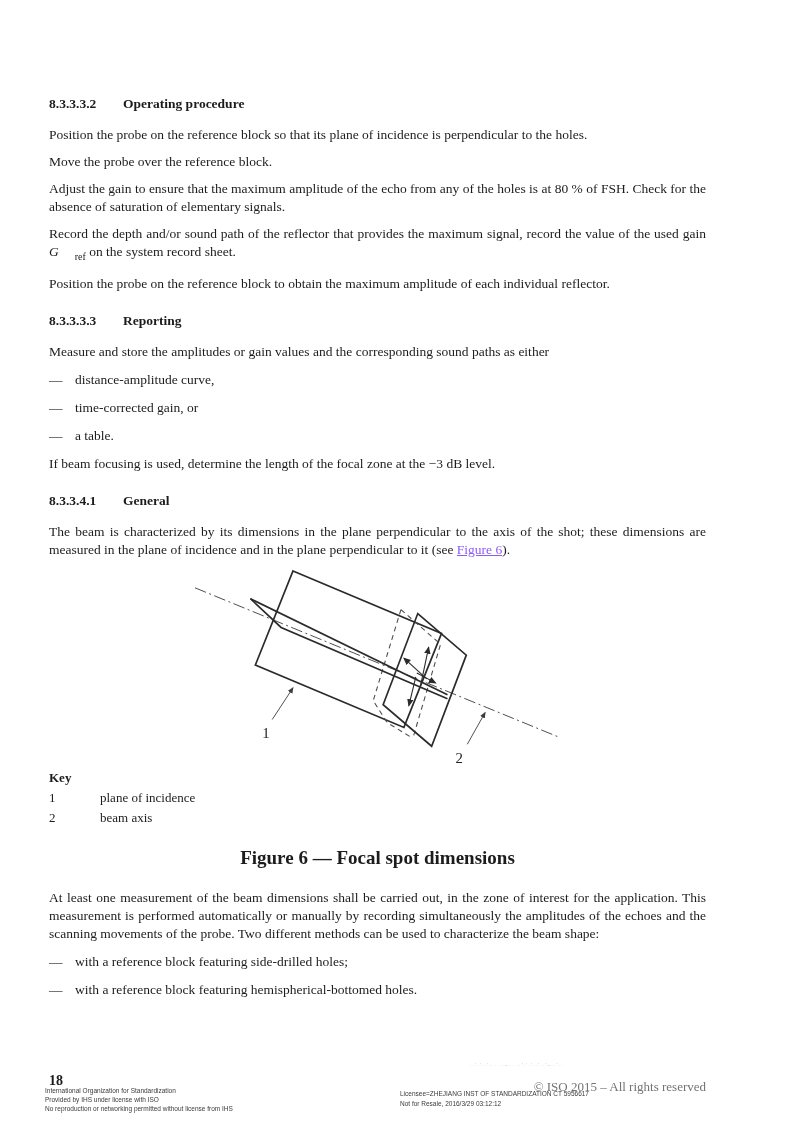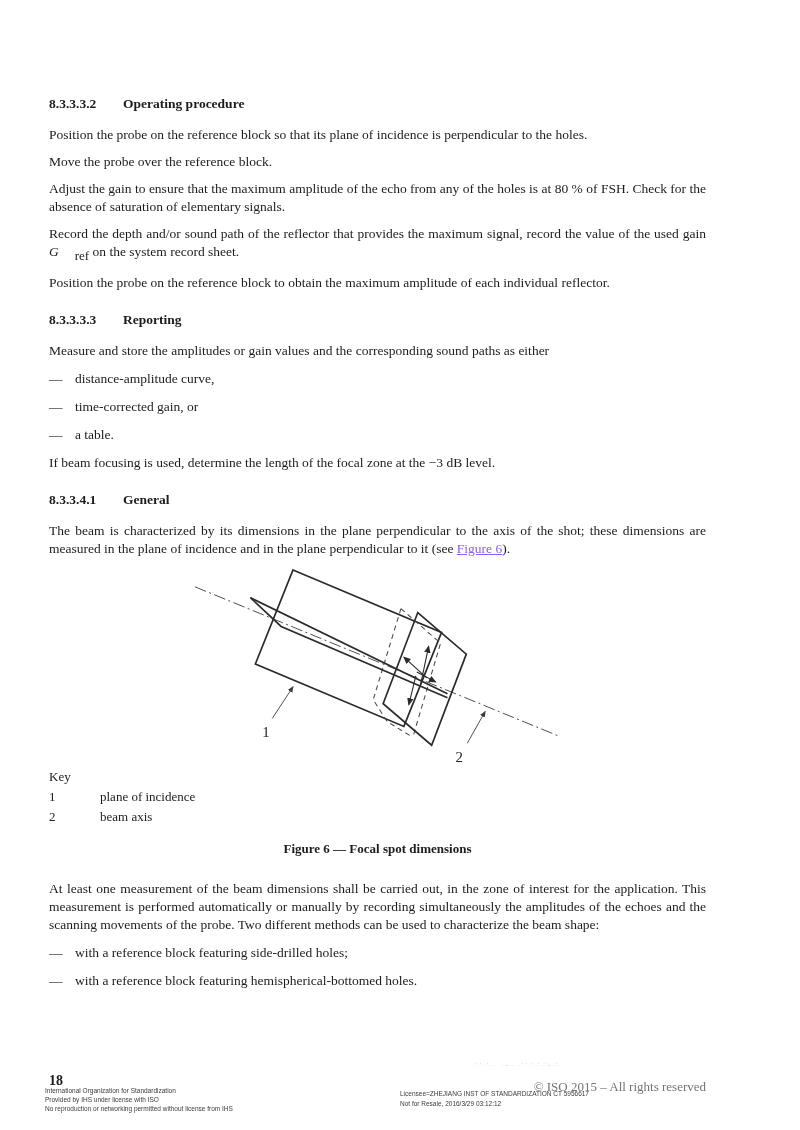--- a/index.html
+++ b/index.html
@@ -21,36 +21,36 @@
     font-size:13.5px;font-weight:bold;line-height:18px;
     margin:19px 0 13px 0;
   }
   .sec-heading:first-of-type{margin-top:47px;}
   .sec-num{display:inline-block;min-width:74px;}
   p.body{
     font-size:13.5px;line-height:18px;margin:0 0 9px 0;
   }
   p.just{text-align:justify;}
   .gain-sym{font-style:italic;}
-  sub.gain-sub{font-size:13px;font-style:normal;padding-left:16px;}
+  sub.gain-sub{font-size:10px;font-style:normal;padding-left:16px;}
   a.xref{color:#8b5cf6;text-decoration:underline;cursor:pointer;}
   .dash-list{margin:0;}
   .dash-item{
     font-size:13.5px;line-height:18px;margin:10px 0;
     display:flex;
   }
   .dash-item .dash{display:inline-block;width:26px;flex:0 0 26px;}
   .figure-wrap{margin:2px 0 0 136px;width:420px;height:203px;}
   .key-block{margin-top:-3px;}
-  .key-title{font-size:13px;font-weight:normal;line-height:20px;}
+  .key-title{font-size:13px;font-weight:bold;line-height:20px;}
   .key-row{font-size:13px;line-height:20px;display:flex;}
   .key-row .key-num{display:inline-block;width:51px;flex:0 0 51px;}
   .fig-caption{
-    text-align:center;font-size:13px;font-weight:bold;line-height:18px;
-    margin:13px 0 22px 0;
+    text-align:center;font-size:19px;font-weight:bold;line-height:18px;
+    margin:21px 0 22px 0;
   }
   
   .page-num{
     position:absolute;left:49px;top:1073px;
     font-size:14px;font-weight:bold;line-height:16px;
   }
   .footer-left{
     position:absolute;left:45px;top:1086px;
     font-family:"Liberation Sans",sans-serif;
     font-size:6.5px;line-height:9px;color:#3a3a3a;

